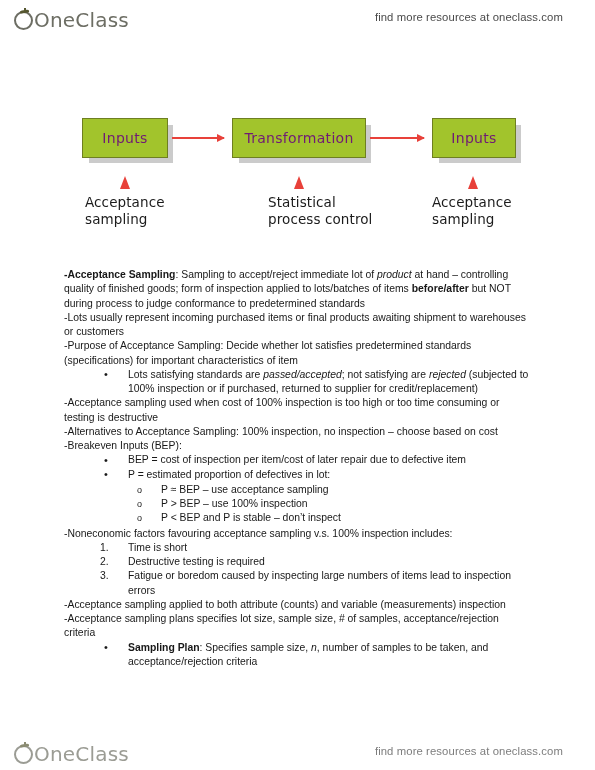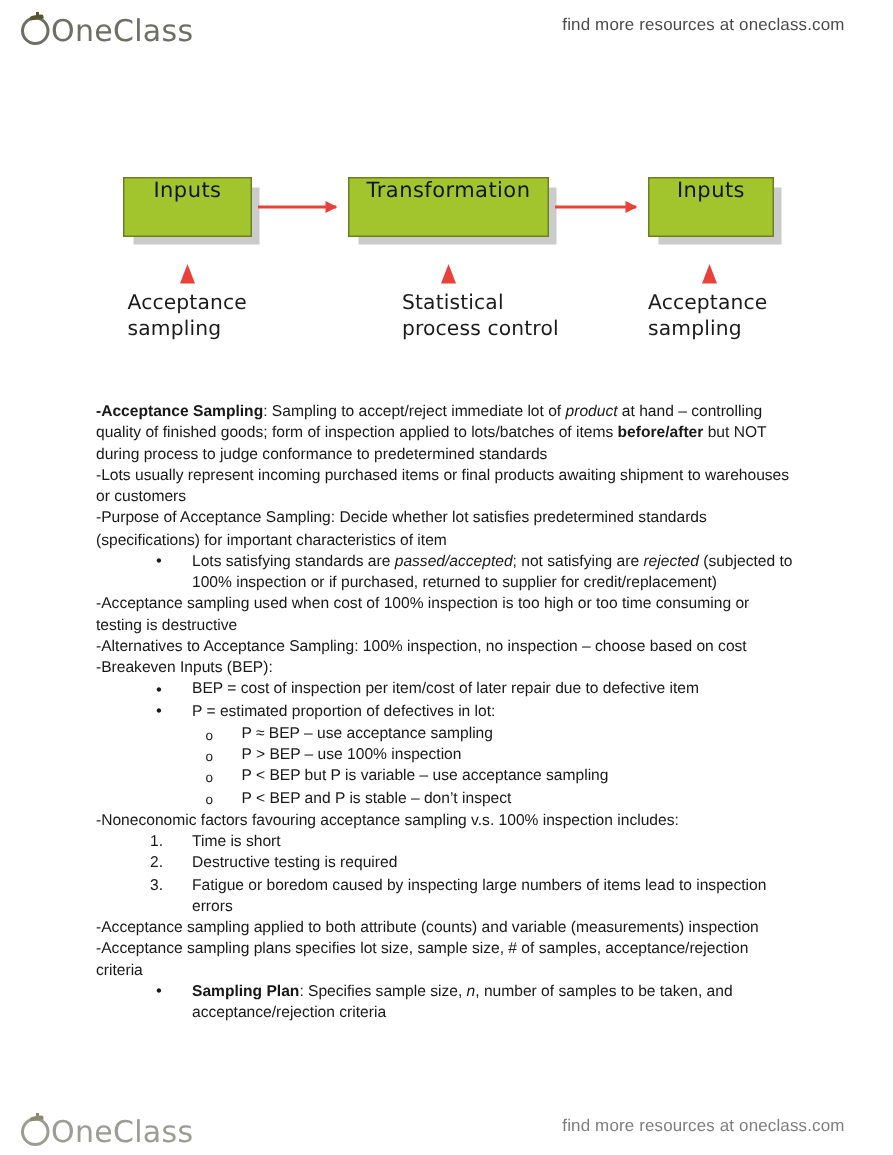--- a/index.html
+++ b/index.html
@@ -133,26 +133,26 @@
     height: 140px;
   }
   .proc-box {
     position: absolute;
     top: 0;
     height: 40px;
     background: #a2c42c;
     border: 1.4px solid #6e7f22;
     box-sizing: border-box;
     display: flex;
-    align-items: flex-start;
+    align-items: center;
     justify-content: center;
     box-shadow: 6px 6px 0 -1px rgba(160,160,160,0.55);
     font-family: "DejaVu Sans", sans-serif;
     font-size: 14px;
-    color: #0f172a;
+    color: #701a75;
     letter-spacing: 0.3px;
   }
   .proc-box.inputs       { left: 20px;  width: 86px; }
   .proc-box.transform    { left: 170px; width: 134px; }
   .proc-box.outputs      { left: 370px; width: 84px; }
 
   .flow-arrow {
     position: absolute;
     top: 19px;
     height: 2px;
@@ -335,21 +335,20 @@
     <div class="line lvl0">-Breakeven Inputs (BEP):</div>
 
     <ul class="b1">
       <li>BEP = cost of inspection per item/cost of later repair due to defective item</li>
       <li>P = estimated proportion of defectives in lot:</li>
     </ul>
 
     <ul class="b2">
       <li>P ≈ BEP – use acceptance sampling</li>
       <li>P &gt; BEP – use 100% inspection</li>
-      <li>P &lt; BEP but P is variable – use acceptance sampling</li>
       <li>P &lt; BEP and P is stable – don’t inspect</li>
     </ul>
 
     <div class="line lvl0">-Noneconomic factors favouring acceptance sampling v.s. 100% inspection includes:</div>
 
     <ol class="n1">
       <li>Time is short</li>
       <li>Destructive testing is required</li>
       <li>Fatigue or boredom caused by inspecting large numbers of items lead to inspection errors</li>
     </ol>

